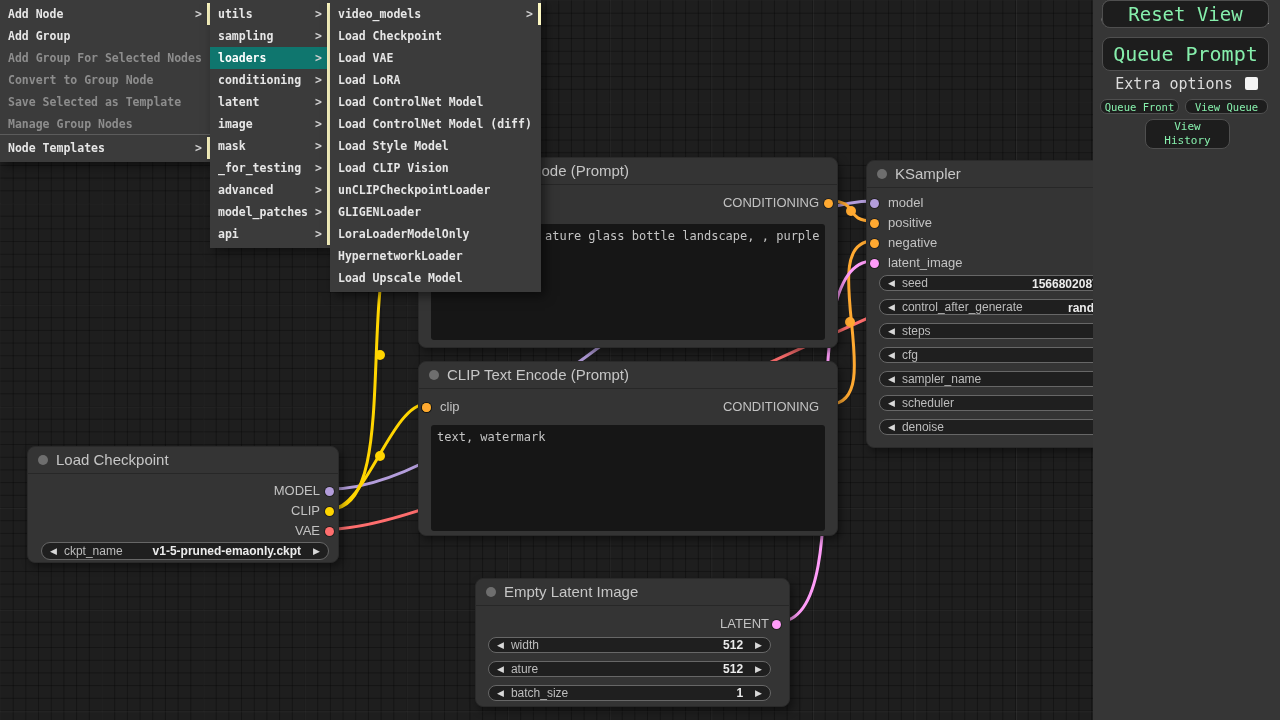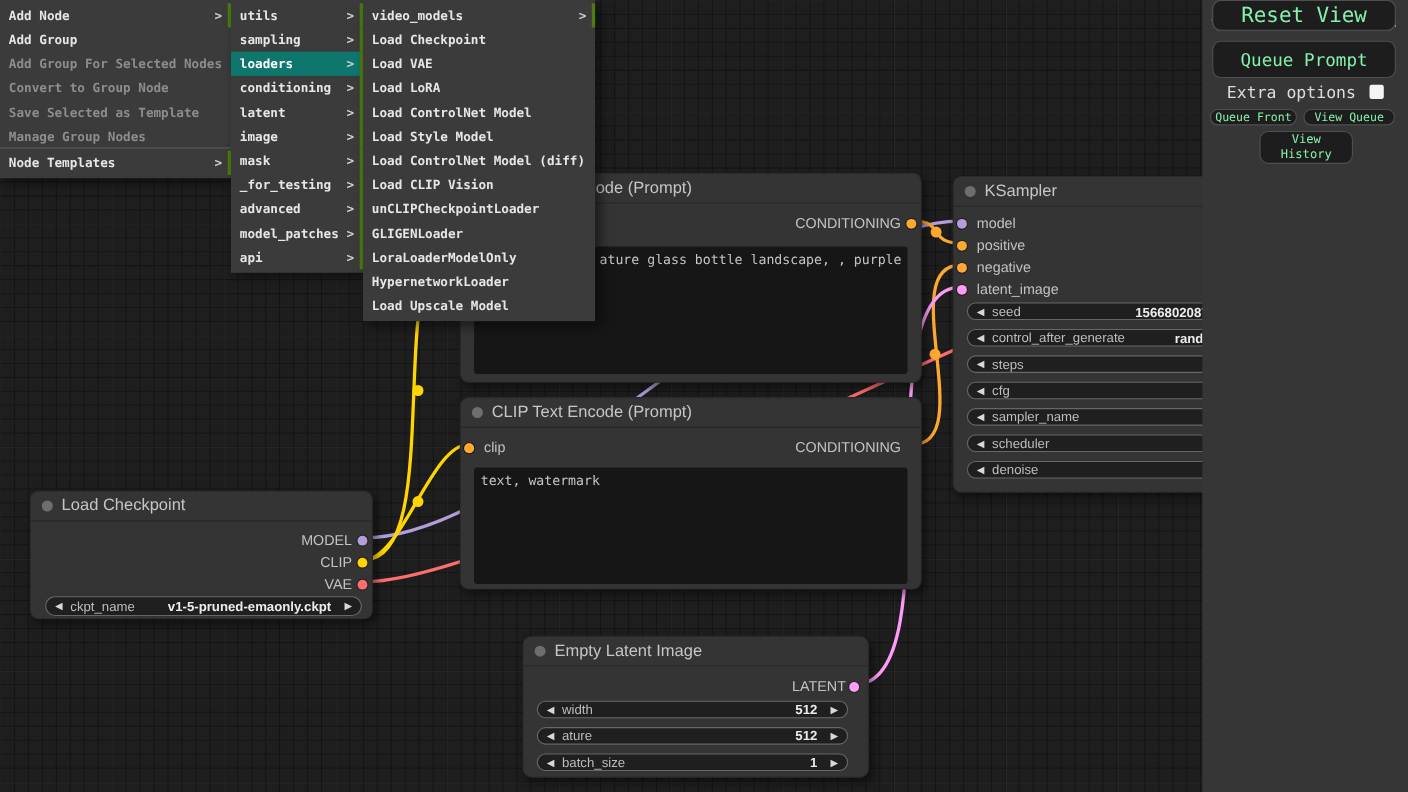--- a/index.html
+++ b/index.html
@@ -53,39 +53,39 @@
   #node-ckpt .pill{width:288px;margin-left:13px;margin-top:1px;}
   #node-latent{left:475px;top:578px;width:315px;height:129px;}
   #node-latent .pill{width:283px;}
   #node-latent .srow{margin-bottom:3px;}
   
   .menu{position:absolute;z-index:30;background:#3b3b3b;padding:3px 0;
         box-shadow:4px 4px 10px rgba(0,0,0,.5);
         font-family:"DejaVu Sans Mono",monospace;font-size:11.5px;font-weight:bold;color:#e6e6e6;}
   .mitem{height:22px;line-height:22px;padding:0 8px;position:relative;box-sizing:border-box;white-space:nowrap;}
   .mitem .arr{position:absolute;right:6px;top:0;color:#d0d0d0;display:none;}
-  .mitem.submenu{border-right:3px solid #4d7c0f;}
+  .mitem.submenu{border-right:3px solid #fef9c3;}
   .mitem.submenu .arr{display:block;right:5px;}
   .mitem.disabled{color:#8d8d8d;}
   .mitem.hl{background:#0f766e;color:#ffffff;}
   .mitem.sep{border-bottom:1px solid #5c5c5c;margin-bottom:2px;}
   #menu-main{left:0;top:0;width:210px;}
   #menu-cat{left:210px;top:0;width:120px;}
   #menu-loaders{left:330px;top:0;width:211px;}
   
   #sidebar{position:absolute;left:1093px;top:0;width:187px;height:720px;background:#363636;
            z-index:40;font-family:"DejaVu Sans Mono",monospace;color:#dcdcdc;}
   .qrow{position:absolute;left:8px;top:8px;right:10px;height:22px;display:flex;align-items:center;font-size:13px;}
   .qrow .spacer{flex:1;}
   .gear{width:19px;height:19px;margin-right:9px;cursor:pointer;}
   .close-x{font-size:16px;font-weight:bold;color:#f0f0f0;cursor:pointer;}
   .sbtn{position:absolute;background:#1d1d1d;border:1px solid #4f4f4f;border-radius:8px;
         color:#86efac;display:flex;align-items:center;justify-content:center;
         box-sizing:border-box;cursor:pointer;text-align:center;}
-  #btn-queue-prompt{left:9px;top:37px;width:167px;height:34px;font-size:16px;}
+  #btn-queue-prompt{left:9px;top:37px;width:167px;height:34px;font-size:20px;}
   .extra-row{position:absolute;left:0;top:76px;width:100%;height:15px;display:flex;
              align-items:center;justify-content:center;gap:12px;font-size:15px;}
   .checkbox{width:13px;height:13px;background:#f4f4f4;border-radius:2px;}
   #btn-queue-front{left:7px;top:99px;width:79px;height:15px;font-size:10.5px;border-radius:7px;}
   #btn-view-queue{left:92px;top:99px;width:83px;height:15px;font-size:10.5px;border-radius:7px;}
   #btn-view-history{left:52px;top:119px;width:85px;height:30px;font-size:11px;line-height:1.25;padding:0 14px;}
   .bigbtn{left:9px;width:167px;height:28px;font-size:19px;}
 </style>
 </head>
 <body>
@@ -362,25 +362,25 @@
       </div>
       <div class="mitem">
         <span>Load LoRA</span>
         
       </div>
       <div class="mitem">
         <span>Load ControlNet Model</span>
         
       </div>
       <div class="mitem">
+        <span>Load ControlNet Model (diff)</span>
+        
+      </div>
+      <div class="mitem">
         <span>Load Style Model</span>
-        
-      </div>
-      <div class="mitem">
-        <span>Load ControlNet Model (diff)</span>
         
       </div>
       <div class="mitem">
         <span>Load CLIP Vision</span>
         
       </div>
       <div class="mitem">
         <span>unCLIPCheckpointLoader</span>
         
       </div>

